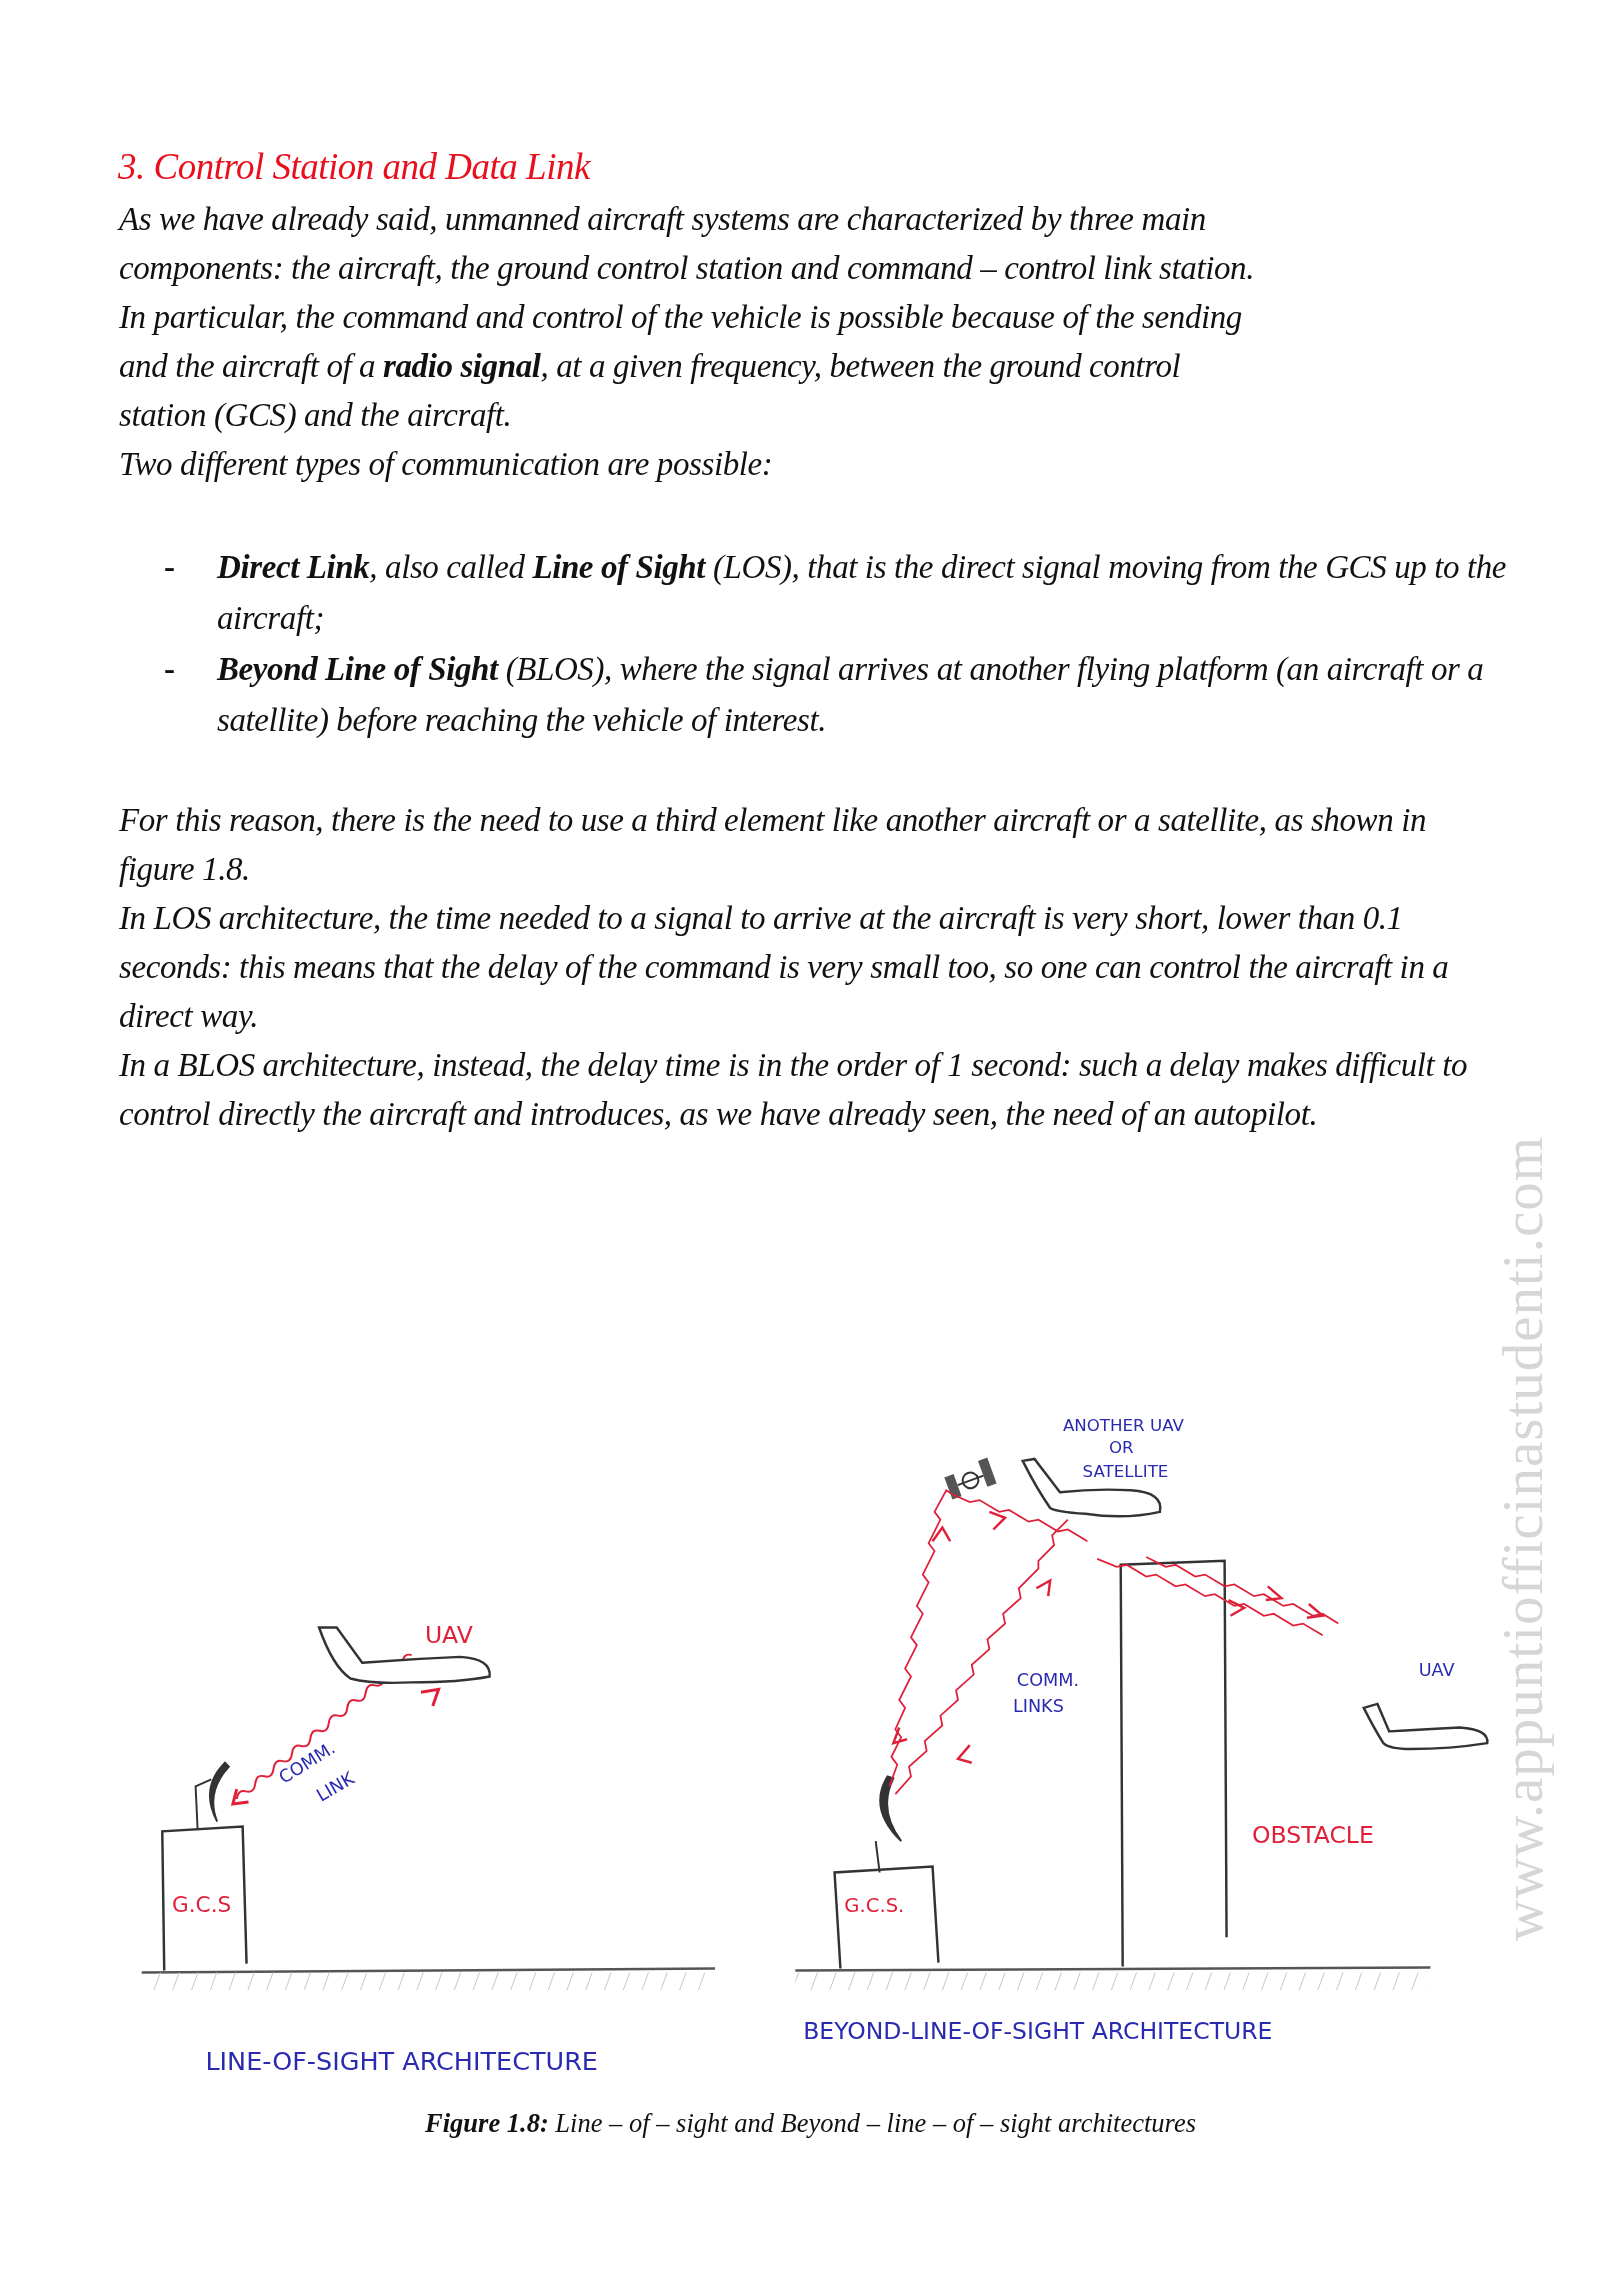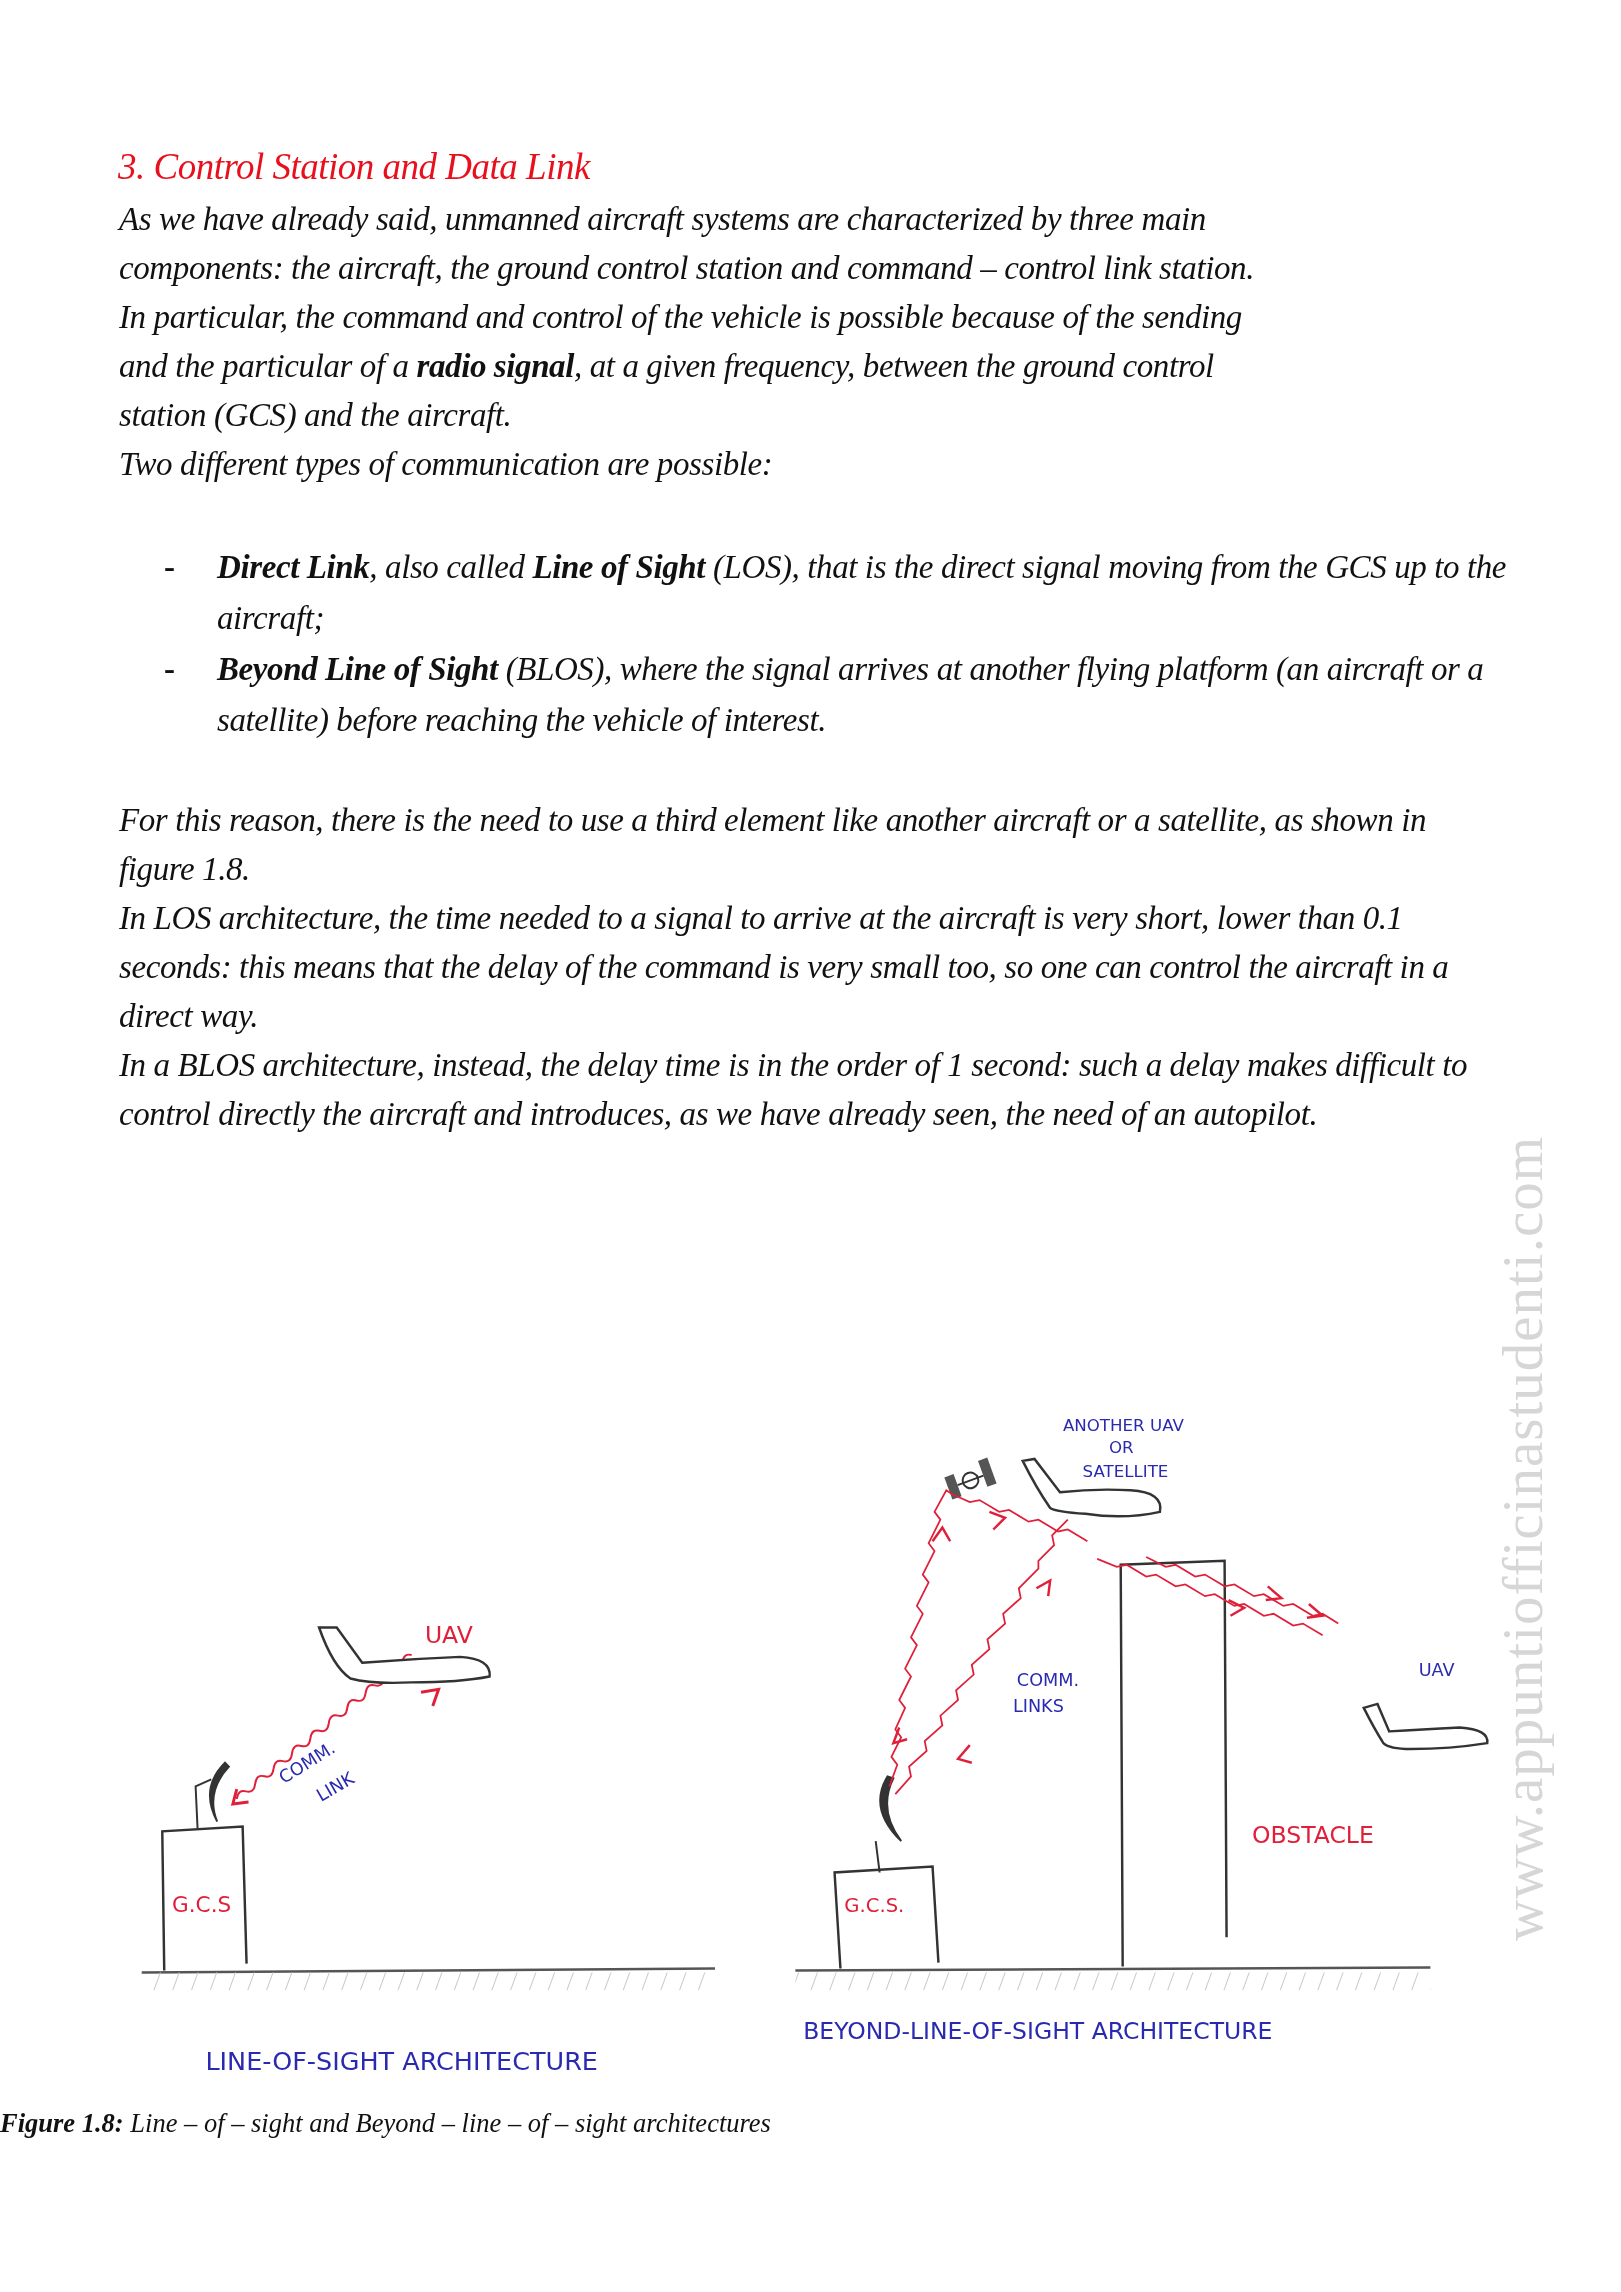--- a/index.html
+++ b/index.html
@@ -24,37 +24,37 @@
   .watermark {
     position: absolute; left: 1490px; top: 1108px; width: 833px; height: 78px;
     transform-origin: 0 0; transform: translate(0, 833px) rotate(-90deg);
     font-family: "Liberation Serif", "DejaVu Serif", serif;
     font-size: 57px; color: #d6d6d6; letter-spacing: 1px; white-space: nowrap;
   }
   .figure { position: absolute; left: 127px; top: 1392px; width: 1372px; height: 716px; }
   .fig-svg { position: absolute; left: 0; top: 0; }
   .hand { font-family: "DejaVu Sans", sans-serif; font-style: normal; }
   .caption {
-    position: absolute; left: 0; width: 1621px; top: 2107px; 
+    position: absolute; left: 0; width: 1621px; top: 2107px; text-align: center;
     font-size: 26.5px; color: #111; line-height: 33px;
   }
   .caption .bold { font-weight: bold; }
 </style>
 </head>
 <body>
 
 <div class="page">
 
   <div class="heading serif">3. Control Station and Data Link</div>
 
   <div class="para serif" style="top:195px;">
     <p>As we have already said, unmanned aircraft systems are characterized by three main</p>
     <p>components: the aircraft, the ground control station and command – control link station.</p>
     <p>In particular, the command and control of the vehicle is possible because of the sending</p>
-    <p><span>and the particular of a </span><span class="bold">radio signal</span><span>, at a given frequency, between the ground control</span></p>
+    <p><span>and the aircraft of a </span><span class="bold">radio signal</span><span>, at a given frequency, between the ground control</span></p>
     <p>station (GCS) and the aircraft.</p>
     <p>Two different types of communication are possible:</p>
   </div>
 
   <ul class="bullets serif">
     <li>
       <span class="dash">-</span>
       <span class="bold">Direct Link</span><span>, also called </span><span class="bold">Line of Sight</span><span> (LOS), that is the direct signal moving from the GCS up to the aircraft;</span>
     </li>
     <li>

